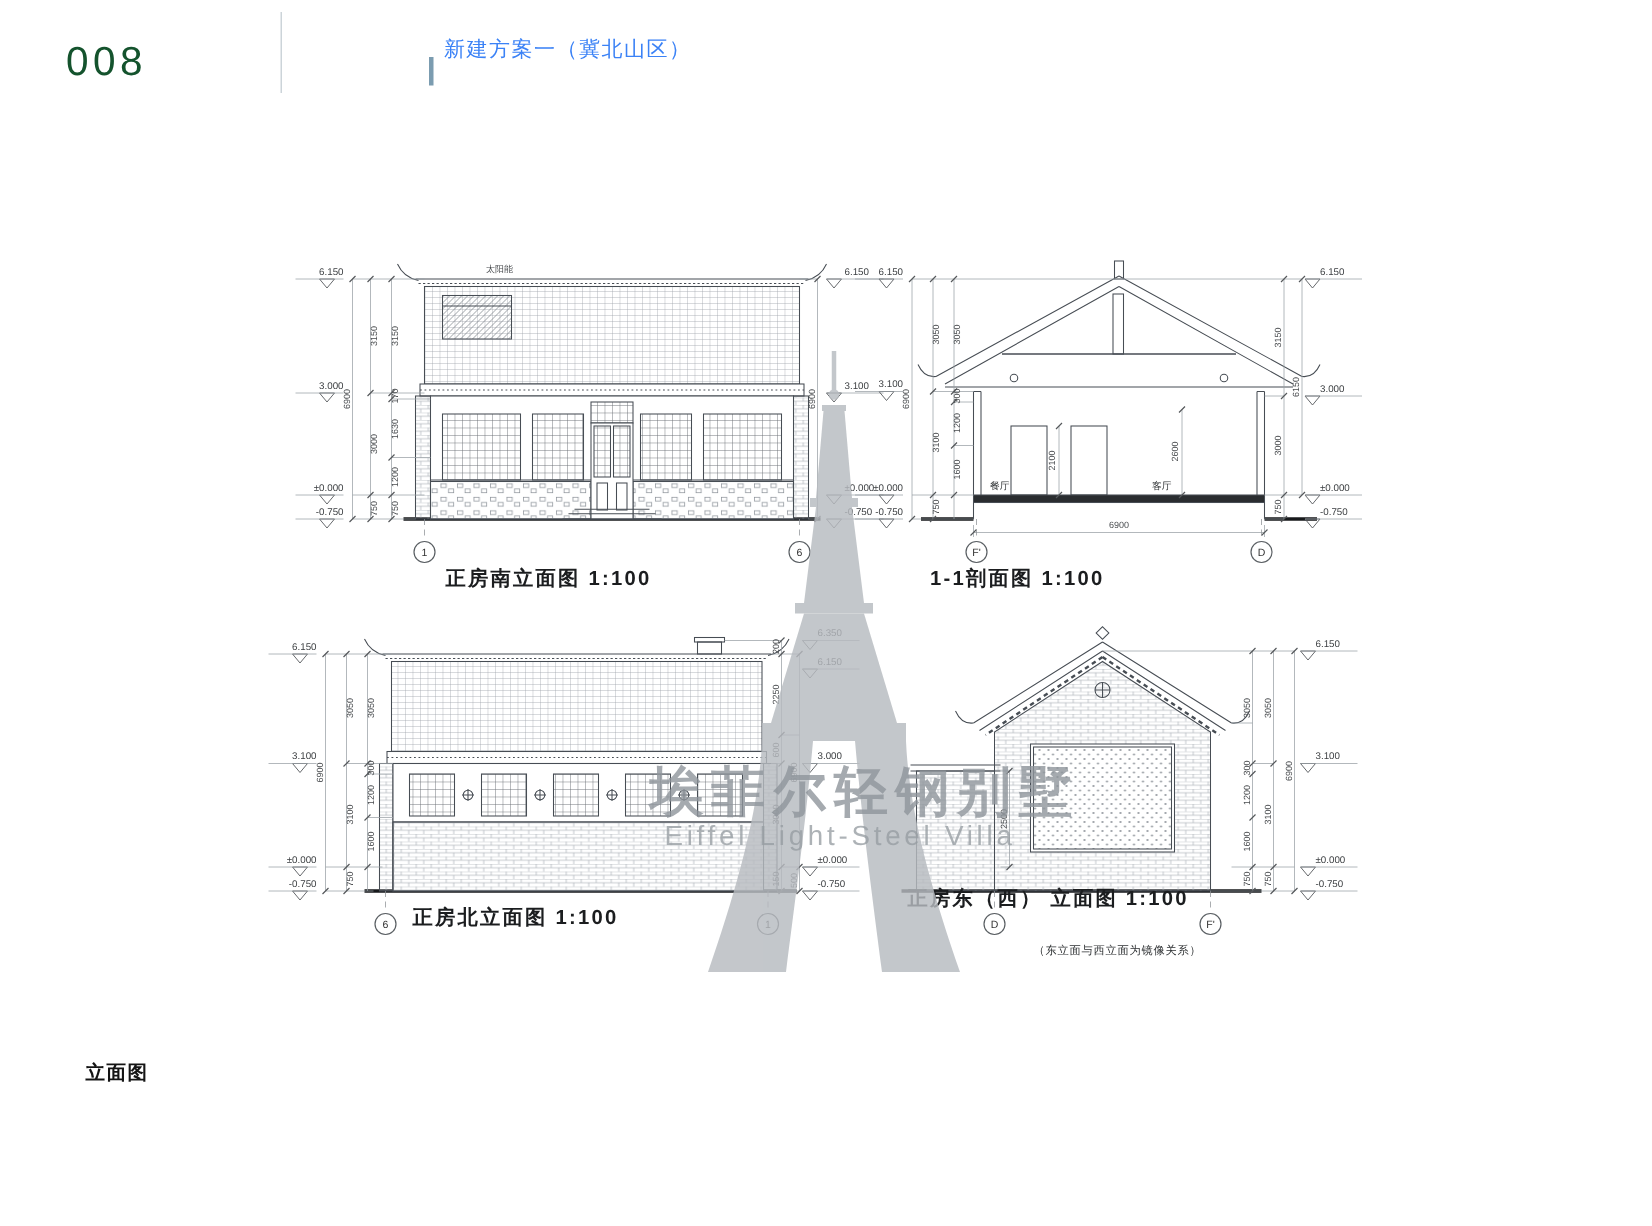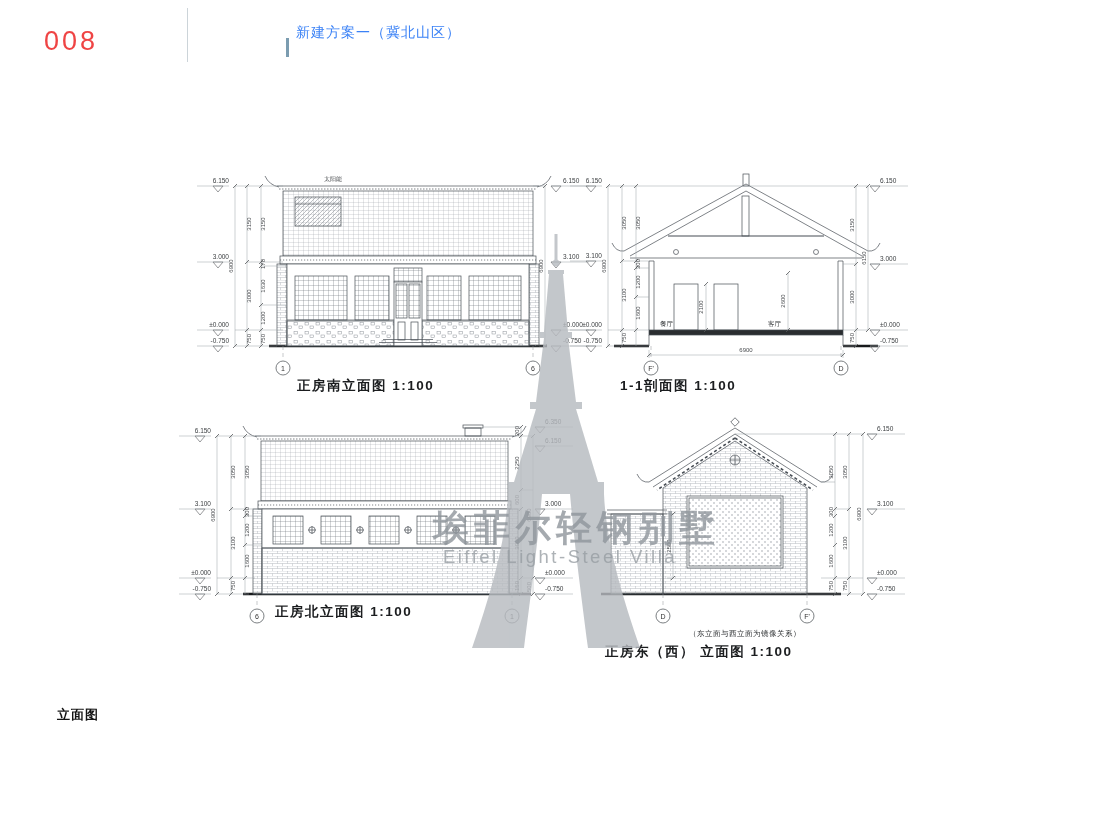--- a/index.html
+++ b/index.html
@@ -14,21 +14,21 @@
   .bub circle{stroke:#5a5f63;stroke-width:.8;fill:#fff;}
   .bub text{font-size:7px;fill:#333;text-anchor:middle;}
   .ln{stroke:#474d54;stroke-width:.7;fill:none;}
   .dim{stroke:#9aa0a5;stroke-width:.5;fill:none;}
   .tick{stroke:#55585b;stroke-width:.8;fill:none;}
   .ground{stroke:#17191b;stroke-width:2.4;}
   .lead{stroke:#8d9296;stroke-width:.5;stroke-dasharray:4,3;fill:none;}
   .tri{stroke:#55585b;stroke-width:.6;fill:none;}
   .title{position:absolute;font-size:13.5px;font-weight:700;color:#1b1d1f;text-align:left;letter-spacing:1.5px;}
   .subtitle{position:absolute;font-size:7.5px;color:#2e3133;text-align:center;letter-spacing:.5px;}
-  .page-num{position:absolute;left:44px;top:26px;font-size:27px;letter-spacing:3px;color:#ef4444;font-weight:400;}
+  .page-num{position:absolute;left:44px;top:26px;font-size:27px;letter-spacing:3px;color:#14532d;font-weight:400;}
   .hdr-divider{position:absolute;left:187px;top:8px;width:1px;height:54px;background:#ccd4d9;}
   .hdr-bar{position:absolute;left:286px;top:38px;width:3px;height:19px;background:#7b9cb0;}
   .hdr-title{position:absolute;left:296px;top:24px;font-size:14px;color:#3b82f6;letter-spacing:1px;text-align:center;}
   .footer-label{position:absolute;left:57px;top:706px;font-size:13px;font-weight:600;color:#141414;letter-spacing:1px;}
   .wm{position:absolute;left:0;top:0;width:1101px;height:817px;pointer-events:none;}
   .wm-cn{position:absolute;left:400px;top:504px;width:320px;text-align:right;font-size:36px;font-weight:700;
          color:rgba(143,149,155,.8);letter-spacing:5px;}
   .wm-en{position:absolute;left:400px;top:546px;width:320px;text-align:center;font-size:18.5px;font-weight:400;
          color:rgba(150,156,162,.78);letter-spacing:2.5px;}
 </style>
@@ -393,21 +393,21 @@
   </g>
   <g class="bub">
     <line class="lead" x1="80" y1="198" x2="80" y2="212"></line>
       <line class="lead" x1="224" y1="198" x2="224" y2="212"></line>
     <circle cx="80" cy="220" r="7"></circle>
       <text x="80" y="222.5">D</text>
     <circle cx="224" cy="220" r="7"></circle>
       <text x="224" y="222.5">F'</text>
   </g>
 </svg>
-<div class="title" style="left:605px;top:643px;width:280px">正房东（西） 立面图 1:100</div>
+<div class="title" style="left:605px;top:590px;width:280px">正房东（西） 立面图 1:100</div>
 <div class="subtitle" style="left:605px;top:629px;width:280px">（东立面与西立面为镜像关系）</div>
 
 
 <div class="footer-label">立面图</div>
 
 
 <div class="wm">
   <svg class="abs" style="left:468px;top:234px" width="176" height="414" viewBox="0 0 176 414">
     <g fill="#b7bbc0" opacity="0.82">
       <rect x="86.5" y="0" width="3" height="26"></rect>

